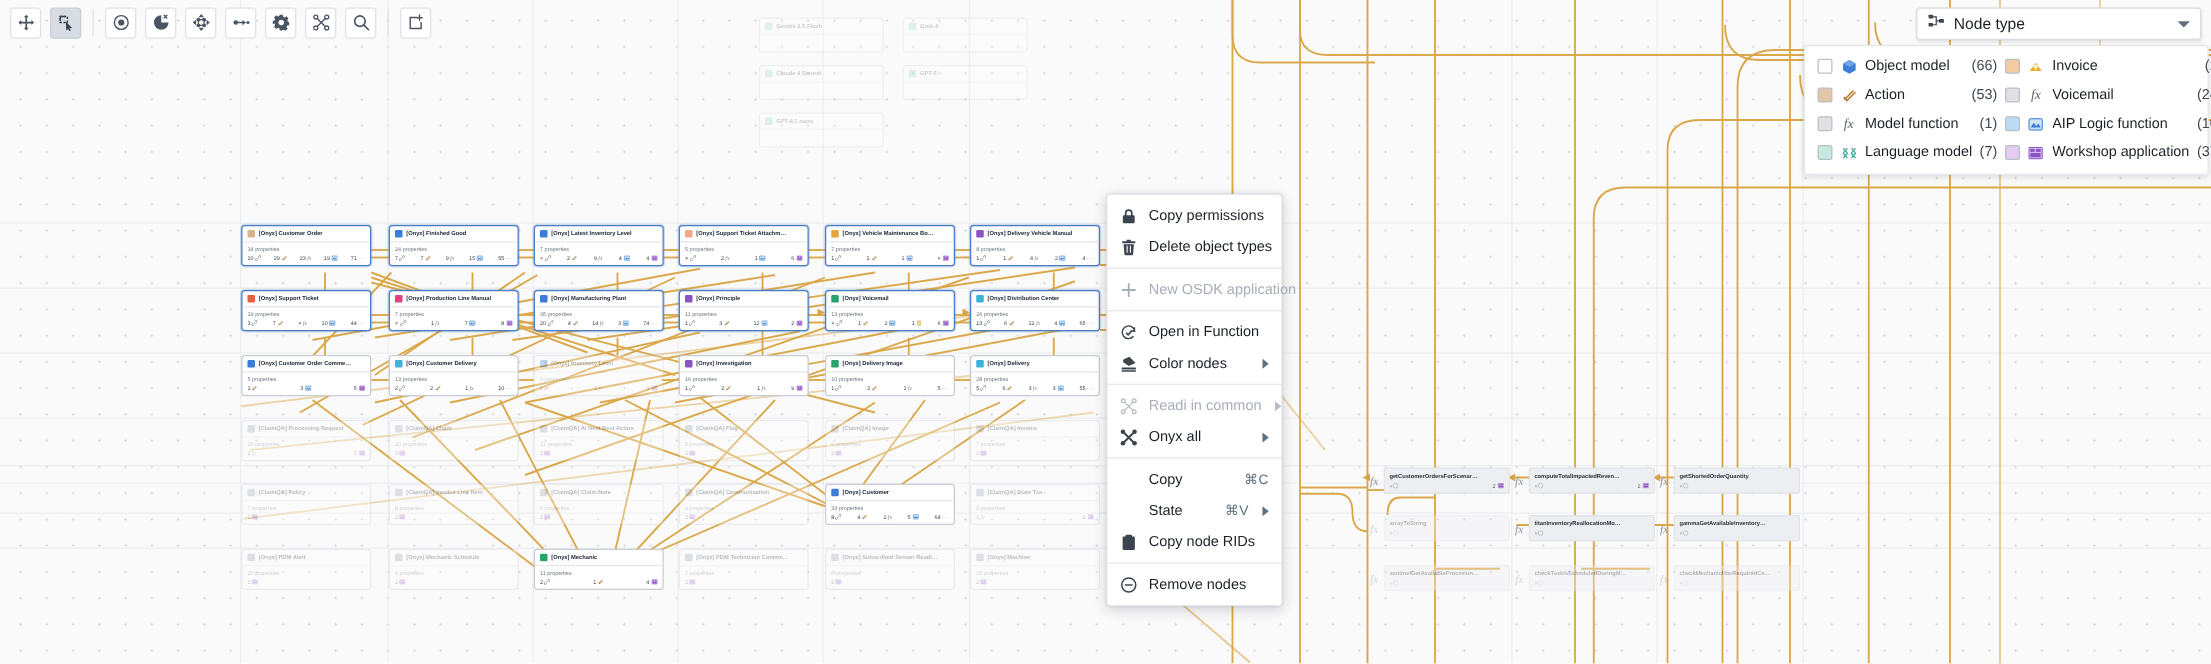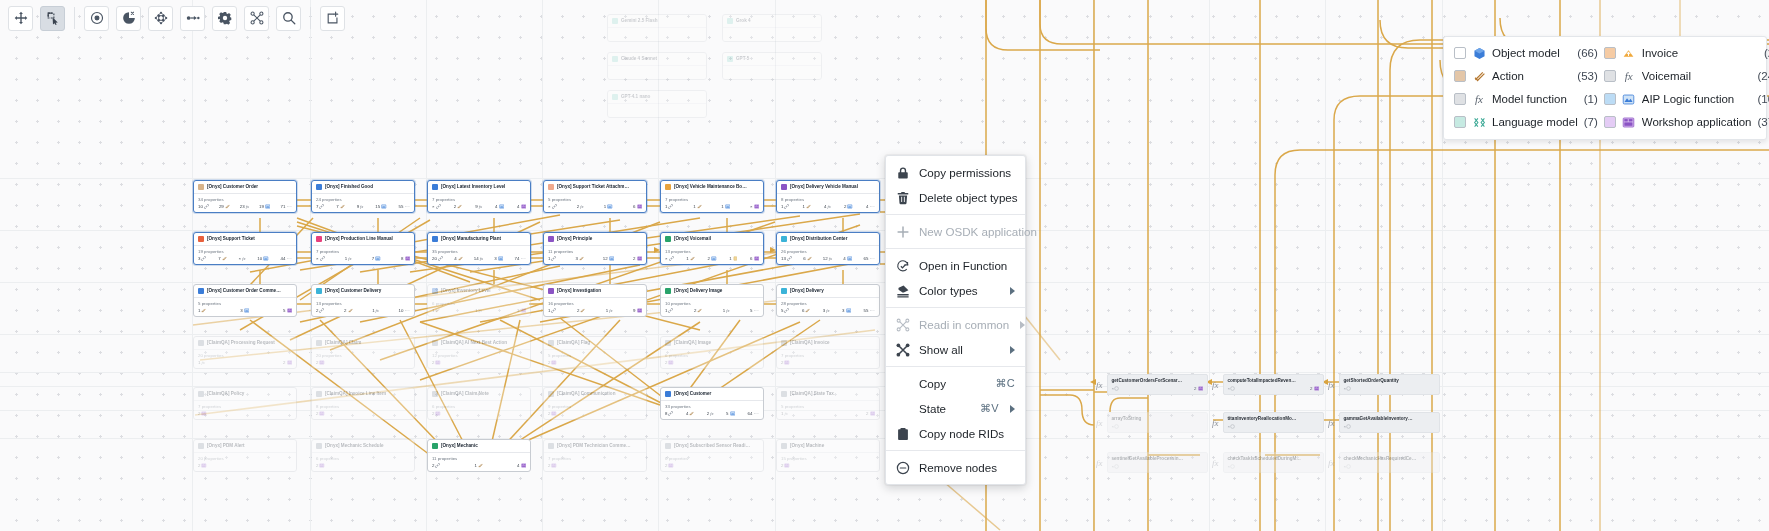--- a/index.html
+++ b/index.html
@@ -353,20 +353,33 @@
     </div>
     <div class="tbdiv"></div>
     <div class="tbtn">
       <svg width="14" height="14" viewBox="0 0 16 16" fill="none" stroke="#4a5563" stroke-width="1.3">
           <path d="M12.5 7.5 V13.5 H2.5 V3.5 H8.5"></path>
           <path d="M11 1.2 V6 M8.6 3.6 H13.4" stroke-linecap="round"></path>
         </svg>
     </div>
   </div>
 
+  <div class="nodetype">
+    <span>
+      <svg width="14" height="14" viewBox="0 0 16 16" fill="#3c444e">
+          <rect x="1" y="2" width="4" height="3.4" rx=".6"></rect>
+          <rect x="1" y="9.5" width="4" height="3.4" rx=".6"></rect>
+          <rect x="10.5" y="6" width="4.5" height="3.4" rx=".6"></rect>
+          <path d="M5 4 h3 v7.2 h-3" fill="none" stroke="#3c444e" stroke-width="1.1"></path>
+          <path d="M8 7.7 h2.5" stroke="#3c444e" stroke-width="1.1" fill="none"></path>
+        </svg>
+    </span>
+    <span class="lbl">Node type</span>
+    <span class="caret"></span>
+  </div>
 
   <div class="legend">
     <div class="lrow">
       <span class="lbox" style="background:#ffffff"></span>
       <span class="lico">
           <svg width="13" height="13" viewBox="0 0 16 16">
             <path d="M8 1.2 L14.2 4.6 V11.4 L8 14.8 L1.8 11.4 V4.6 Z" fill="#3b7dd8"></path>
             <path d="M8 1.2 L14.2 4.6 L8 8 L1.8 4.6 Z" fill="#6fa5e8"></path>
           </svg>
         </span>
@@ -1741,21 +1754,21 @@
         <span class="txt">Open in Function</span>
       </div>
       <div class="item">
         <span class="ico">
           <svg width="14" height="14" viewBox="0 0 16 16" fill="#3c444e">
             <path d="M8.6 1.6l5.6 5.6-5.3 2.4a2 2 0 01-2.2-.4L3.3 6.8a2 2 0 01-.2-2.6z"></path>
             <rect x="1.4" y="11.5" width="13.2" height="1.7" rx=".5"></rect>
             <rect x="1.4" y="14" width="13.2" height="1.4" rx=".5"></rect>
           </svg>
         </span>
-        <span class="txt">Color types</span>
+        <span class="txt">Color nodes</span>
         <span class="arr"></span>
       </div>
       <div class="sep"></div>
       <div class="item disabled">
         <span class="ico">
           <svg width="14" height="14" viewBox="0 0 16 16" fill="none" stroke="#b6bcc4" stroke-width="1.2">
             <circle cx="3" cy="3" r="1.7"></circle>
             <circle cx="13" cy="3" r="1.7"></circle>
             <circle cx="3" cy="13" r="1.7"></circle>
             <circle cx="13" cy="13" r="1.7"></circle>
@@ -1768,21 +1781,21 @@
       <div class="item">
         <span class="ico">
           <svg width="14" height="14" viewBox="0 0 16 16" fill="#3c444e">
             <circle cx="2.7" cy="2.7" r="2.1"></circle>
             <circle cx="13.3" cy="2.7" r="2.1"></circle>
             <circle cx="2.7" cy="13.3" r="2.1"></circle>
             <circle cx="13.3" cy="13.3" r="2.1"></circle>
             <path d="M3.4 3.4L12.6 12.6M12.6 3.4L3.4 12.6" stroke="#3c444e" stroke-width="1.8"></path>
           </svg>
         </span>
-        <span class="txt">Show all</span>
+        <span class="txt">Onyx all</span>
         <span class="arr"></span>
       </div>
       <div class="sep"></div>
       <div class="item">
         <span class="ico"></span>
         <span class="txt">Copy</span>
         <span class="kbd">⌘C</span>
       </div>
       <div class="item">
         <span class="ico"></span>

